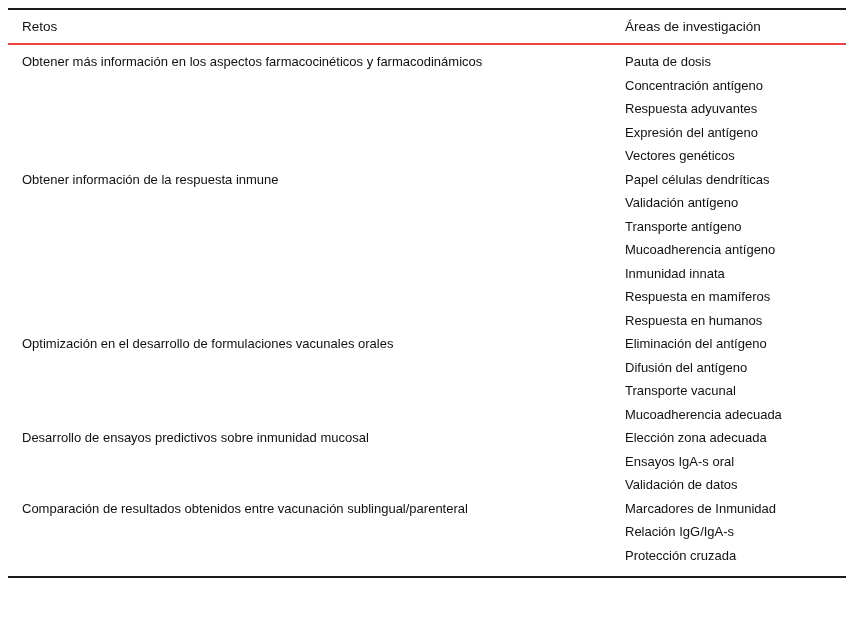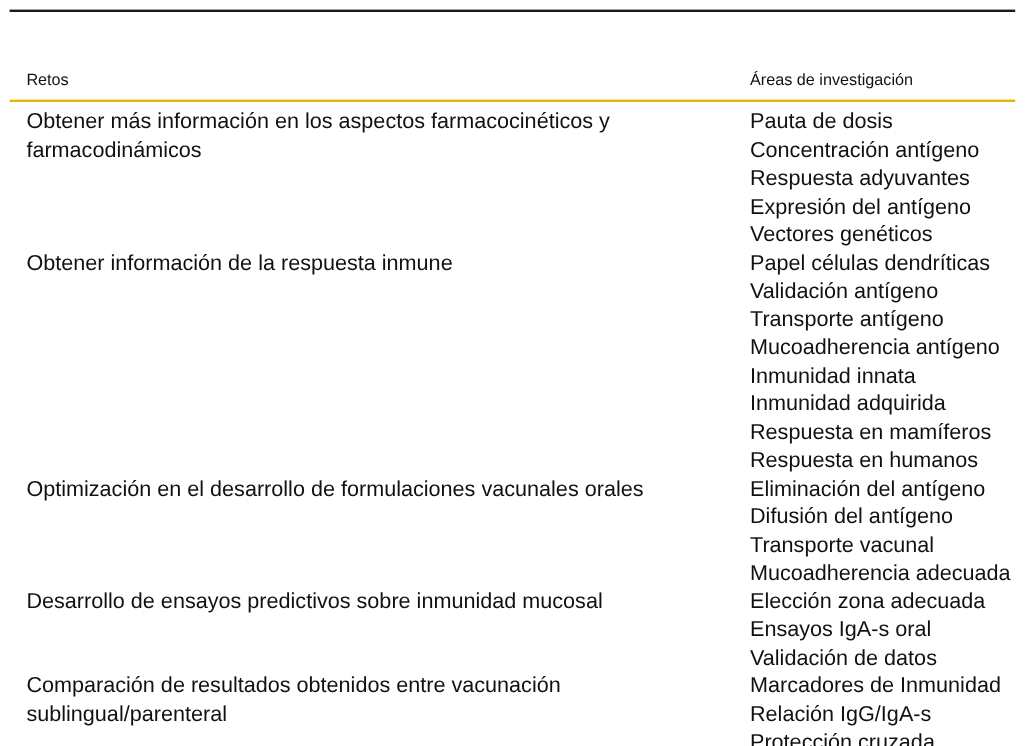--- a/index.html
+++ b/index.html
@@ -21,36 +21,35 @@
       top: 8px;
       width: 838px;
       border-top: 2px solid #1a1a1a;
       border-bottom: 2px solid #1a1a1a;
     }
     .grid-row {
       display: grid;
       grid-template-columns: 617px 1fr;
     }
     .header-row {
-      border-bottom: 2px solid #eab308;
-      margin-top: 40px;
+      border-bottom: 2px solid #ef4444;
     }
     .header-cell {
       font-size: 13.5px;
       line-height: 16px;
       padding: 9px 0 8px 14px;
     }
     .header-cell.right {
       padding-left: 0;
     }
     .table-body {
       padding: 5px 0 9px 0;
     }
     .cell {
-      font-size: 18px;
+      font-size: 13px;
       line-height: 23.5px;
     }
     .reto-cell {
       padding-left: 14px;
       padding-right: 10px;
     }
     .areas-cell {
       padding-left: 0;
     }
     .area-item {
@@ -81,21 +80,20 @@
     </div>
 
     <div class="grid-row">
       <div class="cell reto-cell">Obtener información de la respuesta inmune</div>
       <div class="cell areas-cell">
         <div class="area-item">Papel células dendríticas</div>
         <div class="area-item">Validación antígeno</div>
         <div class="area-item">Transporte antígeno</div>
         <div class="area-item">Mucoadherencia antígeno</div>
         <div class="area-item">Inmunidad innata</div>
-        <div class="area-item">Inmunidad adquirida</div>
         <div class="area-item">Respuesta en mamíferos</div>
         <div class="area-item">Respuesta en humanos</div>
       </div>
     </div>
 
     <div class="grid-row">
       <div class="cell reto-cell">Optimización en el desarrollo de formulaciones vacunales orales</div>
       <div class="cell areas-cell">
         <div class="area-item">Eliminación del antígeno</div>
         <div class="area-item">Difusión del antígeno</div>

